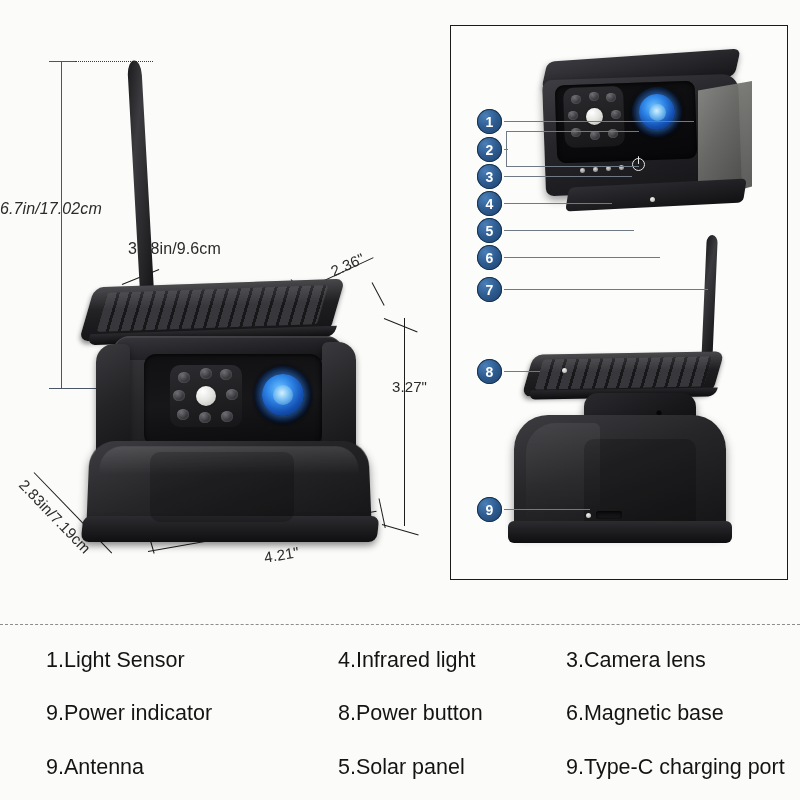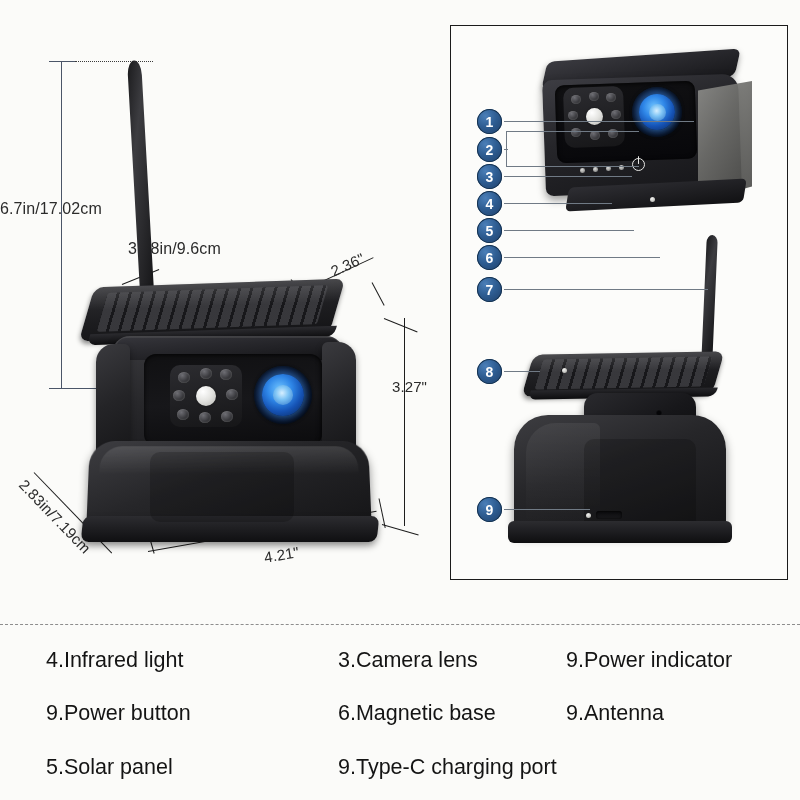--- a/index.html
+++ b/index.html
@@ -190,21 +190,21 @@
 
 <div id="stage">
 
   <div class="abs" style="left:0;top:0;width:450px;height:610px;">
 
     <div class="tick" style="left:49px;top:61px;width:26px;"></div>
     <div class="vline" style="left:61px;top:61px;height:327px;"></div>
     <div class="tick" style="left:49px;top:388px;width:48px;"></div>
     <div class="dotline" style="left:75px;top:61px;width:78px;"></div>
     <div class="dotline" style="left:97px;top:388px;width:42px;"></div>
-    <div class="dim" style="left:0px;top:200px;">6.7in/17.02cm</div>
+    <div class="dim" style="left:0px;top:200px;font-style:italic;">6.7in/17.02cm</div>
 
     <div class="tick" style="left:108px;top:63px;width:1px;height:0;"></div>
     <div class="dim" style="left:128px;top:240px;">3.78in/9.6cm</div>
     <div class="sline" style="left:122px;top:284px;width:40px;transform:rotate(-22deg);"></div>
 
     <div class="antenna" style="left:141px;top:60px;width:14px;height:250px;
                 transform:rotate(-3.2deg);transform-origin:50% 100%;"></div>
     <div class="abs" style="left:138px;top:286px;width:20px;height:26px;border-radius:5px;
                 background:linear-gradient(150deg,#3a3a3e,#131315);"></div>
 
@@ -388,23 +388,24 @@
     <div class="callout" style="left:27px;top:272px;">9</div>
 
     <div class="leader" style="left:54px;top:64px;width:204px;"></div>
     <div class="leader" style="left:54px;top:146px;width:36px;"></div>
     <div class="leader" style="left:54px;top:284px;width:86px;"></div>
   </div>
 
   <div id="divider"></div>
 
   <div id="legend">
+    <div class="legend-item">1.Light Sensor</div>
     <div class="legend-item">4.Infrared light</div>
     <div class="legend-item">3.Camera lens</div>
     <div class="legend-item">9.Power indicator</div>
-    <div class="legend-item">9.Power button</div>
+    <div class="legend-item">8.Power button</div>
     <div class="legend-item">6.Magnetic base</div>
     <div class="legend-item">9.Antenna</div>
     <div class="legend-item">5.Solar panel</div>
     <div class="legend-item">9.Type-C charging port</div>
   </div>
 
 </div>
 
 </body></html>

